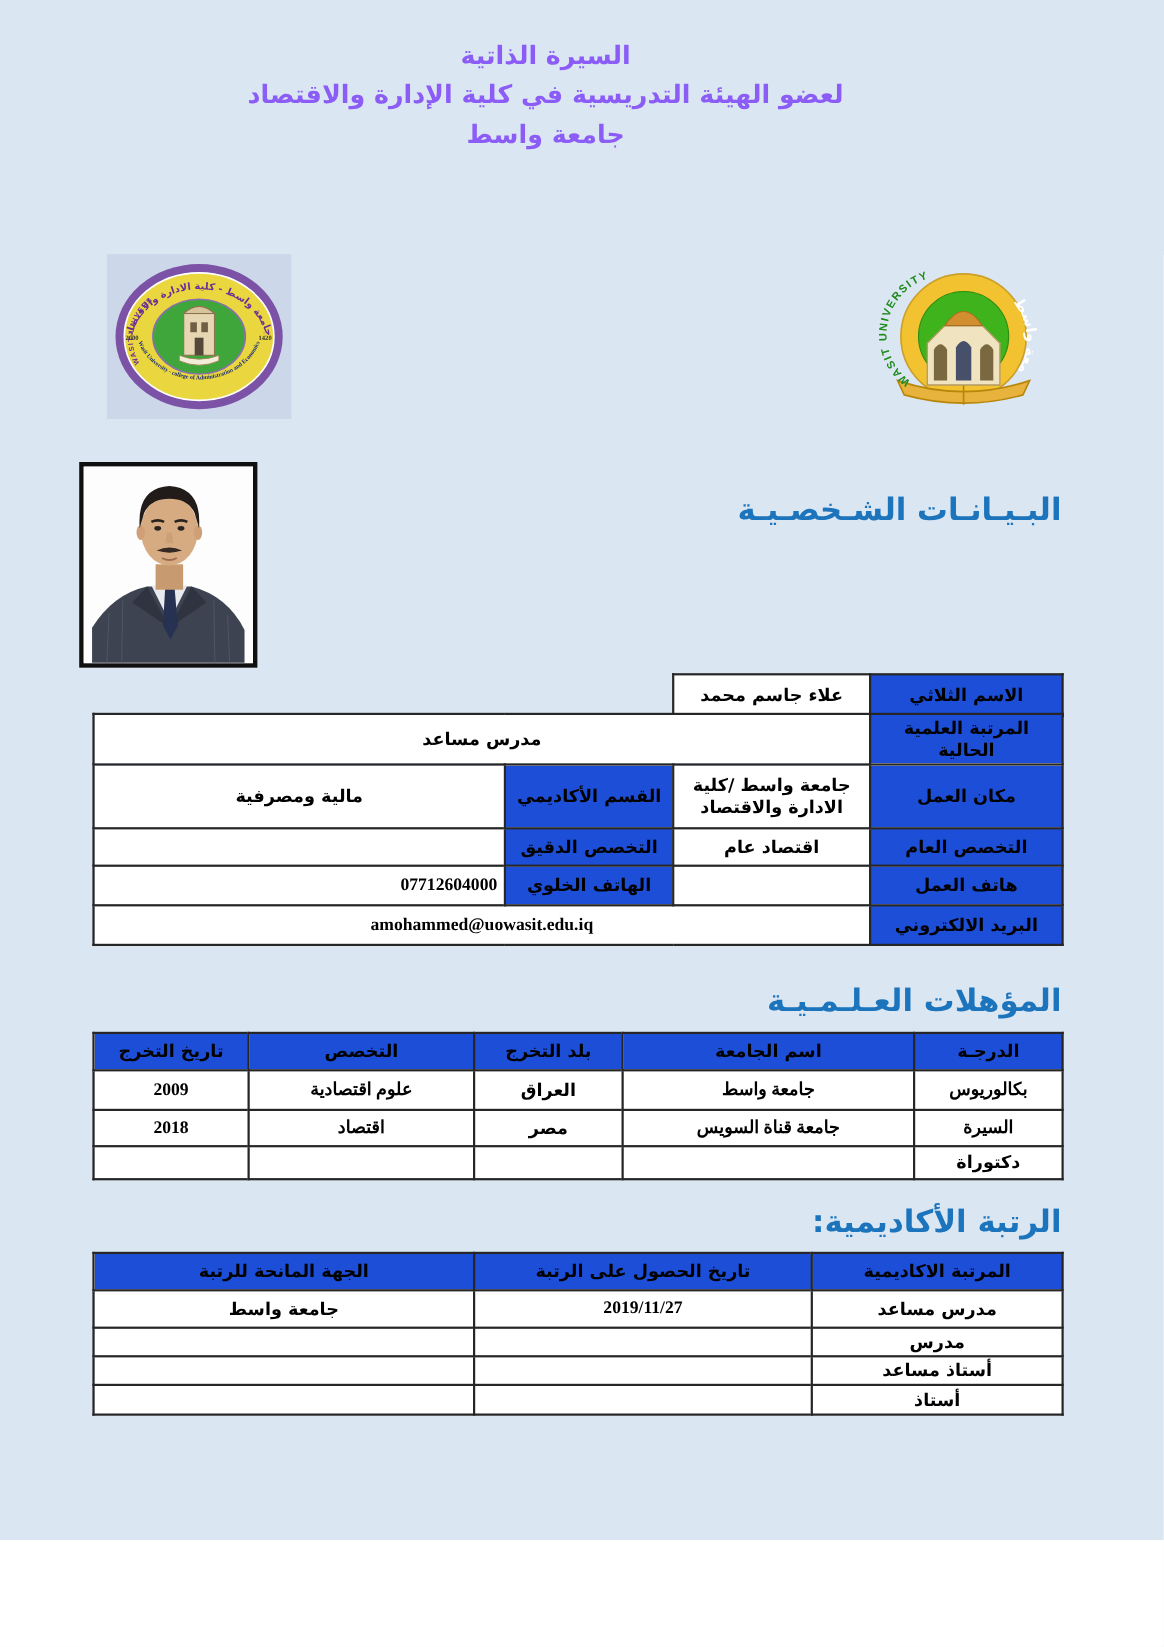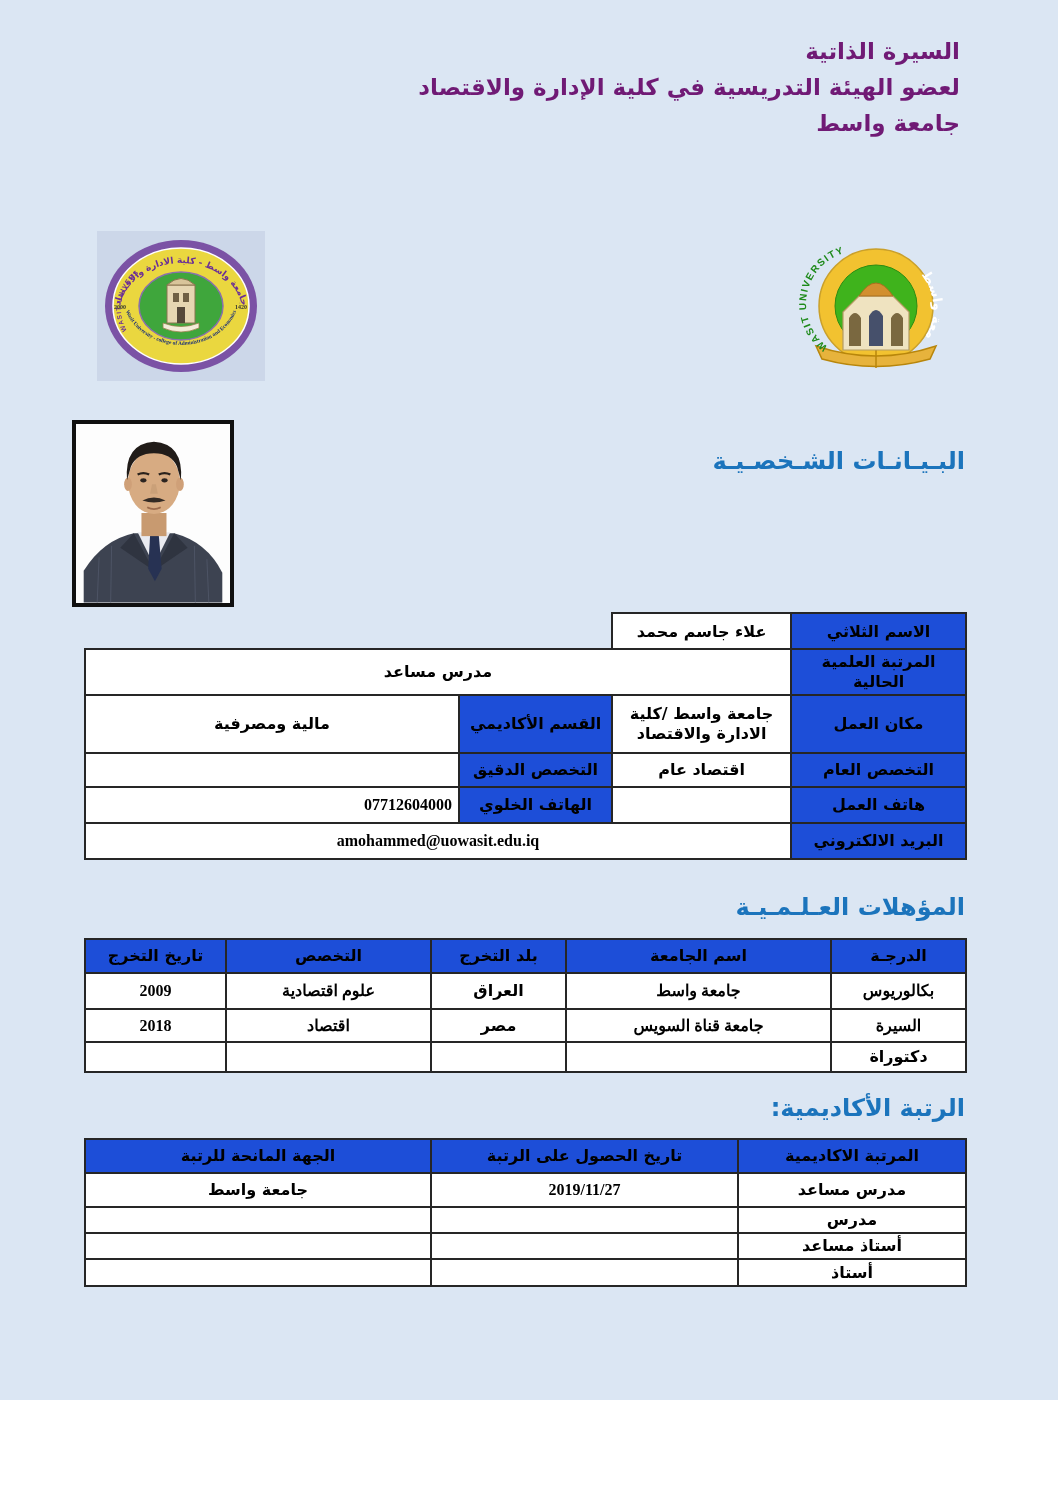--- a/index.html
+++ b/index.html
@@ -7,28 +7,28 @@
   #page {
     position:relative; width:1058px; height:1497px; background:#ffffff;
     overflow:hidden; margin:0 auto;
   }
   #blue-bg {
     position:absolute; left:0; top:0; width:1058px; height:1400px;
     background:#dbe6f3;
   }
   
   .title-block {
-    position:absolute; left:0; top:33px; width:960px; 
-    color:#701a75; font-weight:bold; font-size:23px; line-height:36px;
+    position:absolute; left:16px; top:33px; width:960px; text-align:center;
+    color:#8b5cf6; font-weight:bold; font-size:23px; line-height:36px;
     direction:rtl;
   }
   
   .section-heading {
     position:absolute; right:93px; color:#1b74bc; font-weight:bold;
-    font-size:24px; direction:rtl; white-space:nowrap;
+    font-size:28px; direction:rtl; white-space:nowrap;
   }
   #heading-personal { top:447px; }
   #heading-qualifications { top:893px; }
   #heading-rank { top:1094px; }
   
   #college-logo { position:absolute; left:97px; top:231px; width:168px; height:150px; }
   #university-logo { position:absolute; left:781px; top:246px; width:190px; height:138px; }
   #photo-frame {
     position:absolute; left:72px; top:420px; width:162px; height:187px;
     background:#fdfdfd; border:4px solid #101010;

